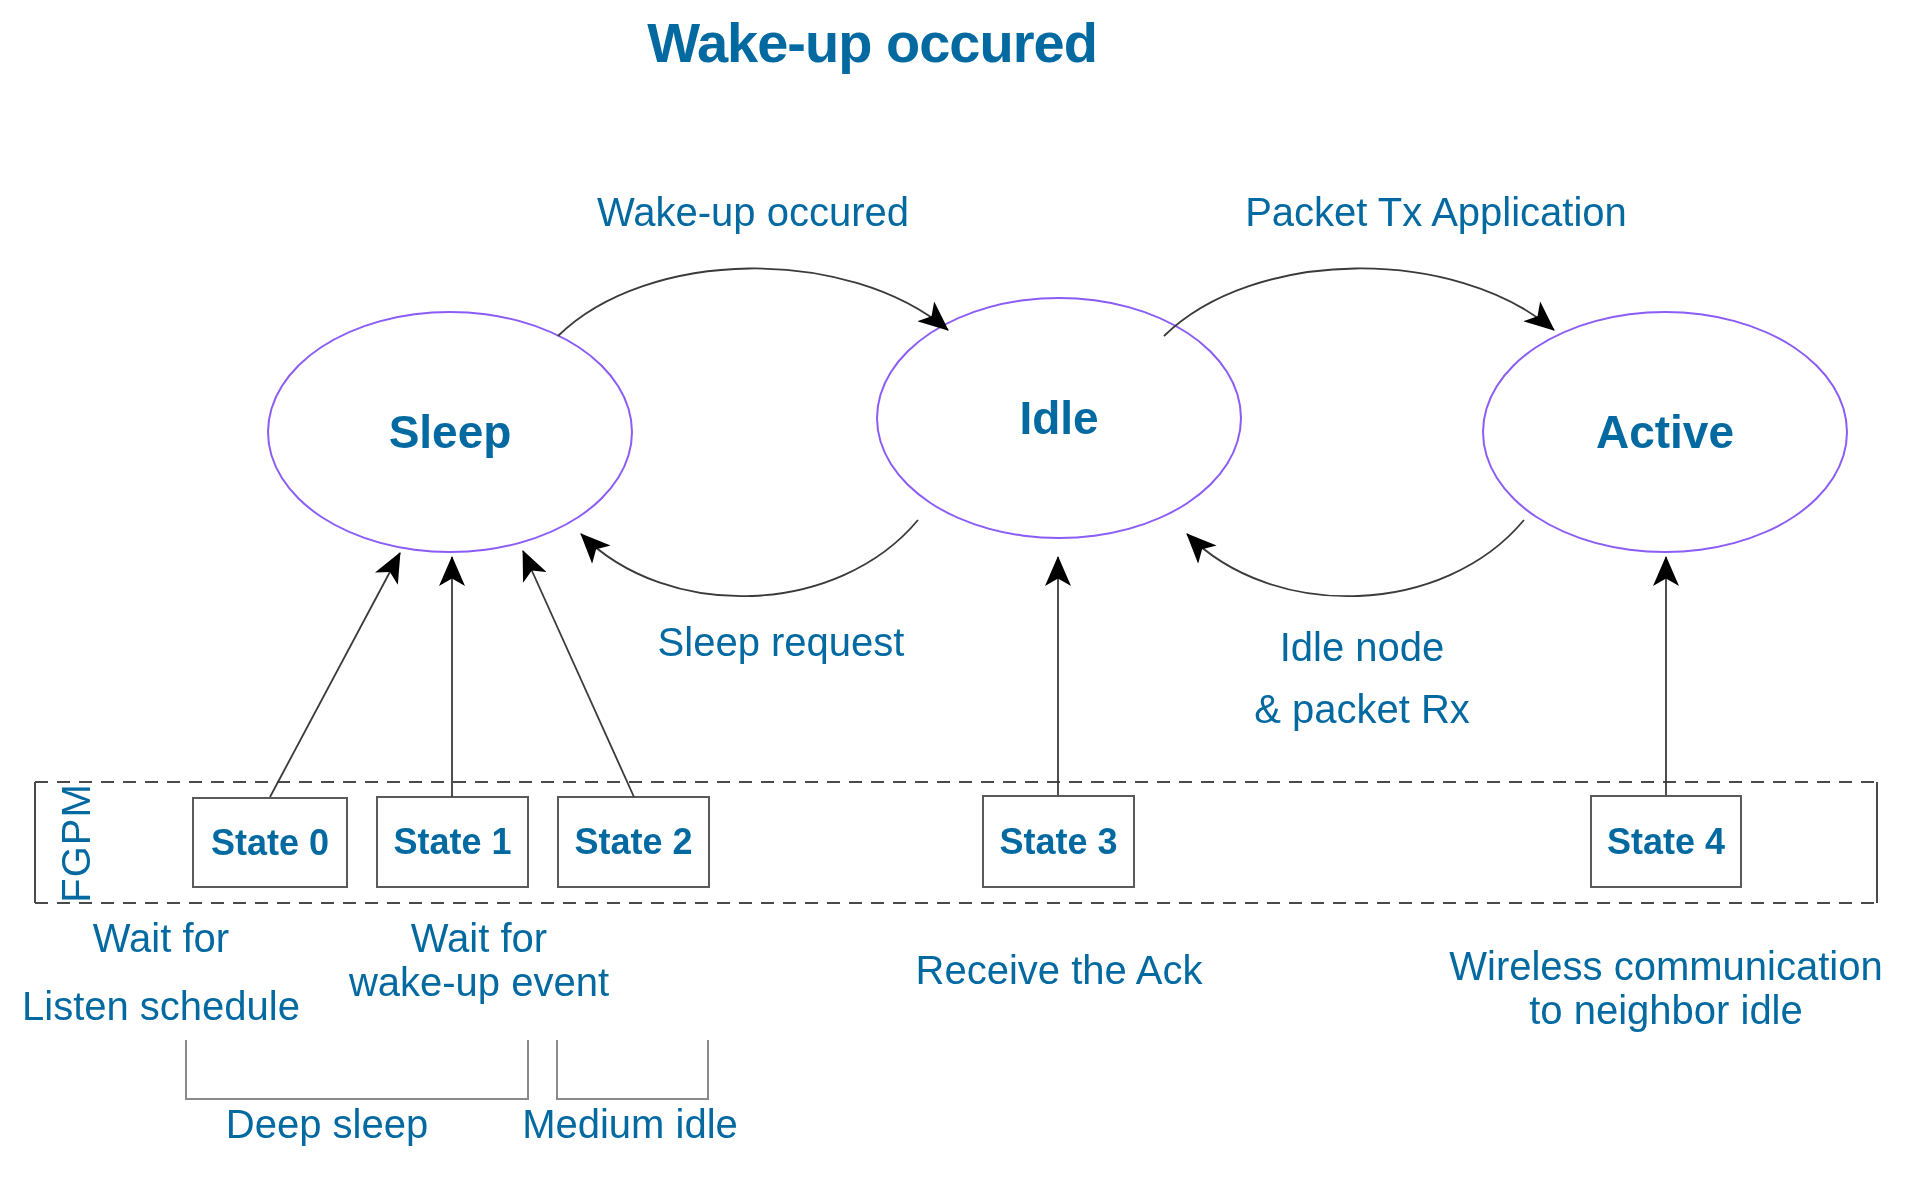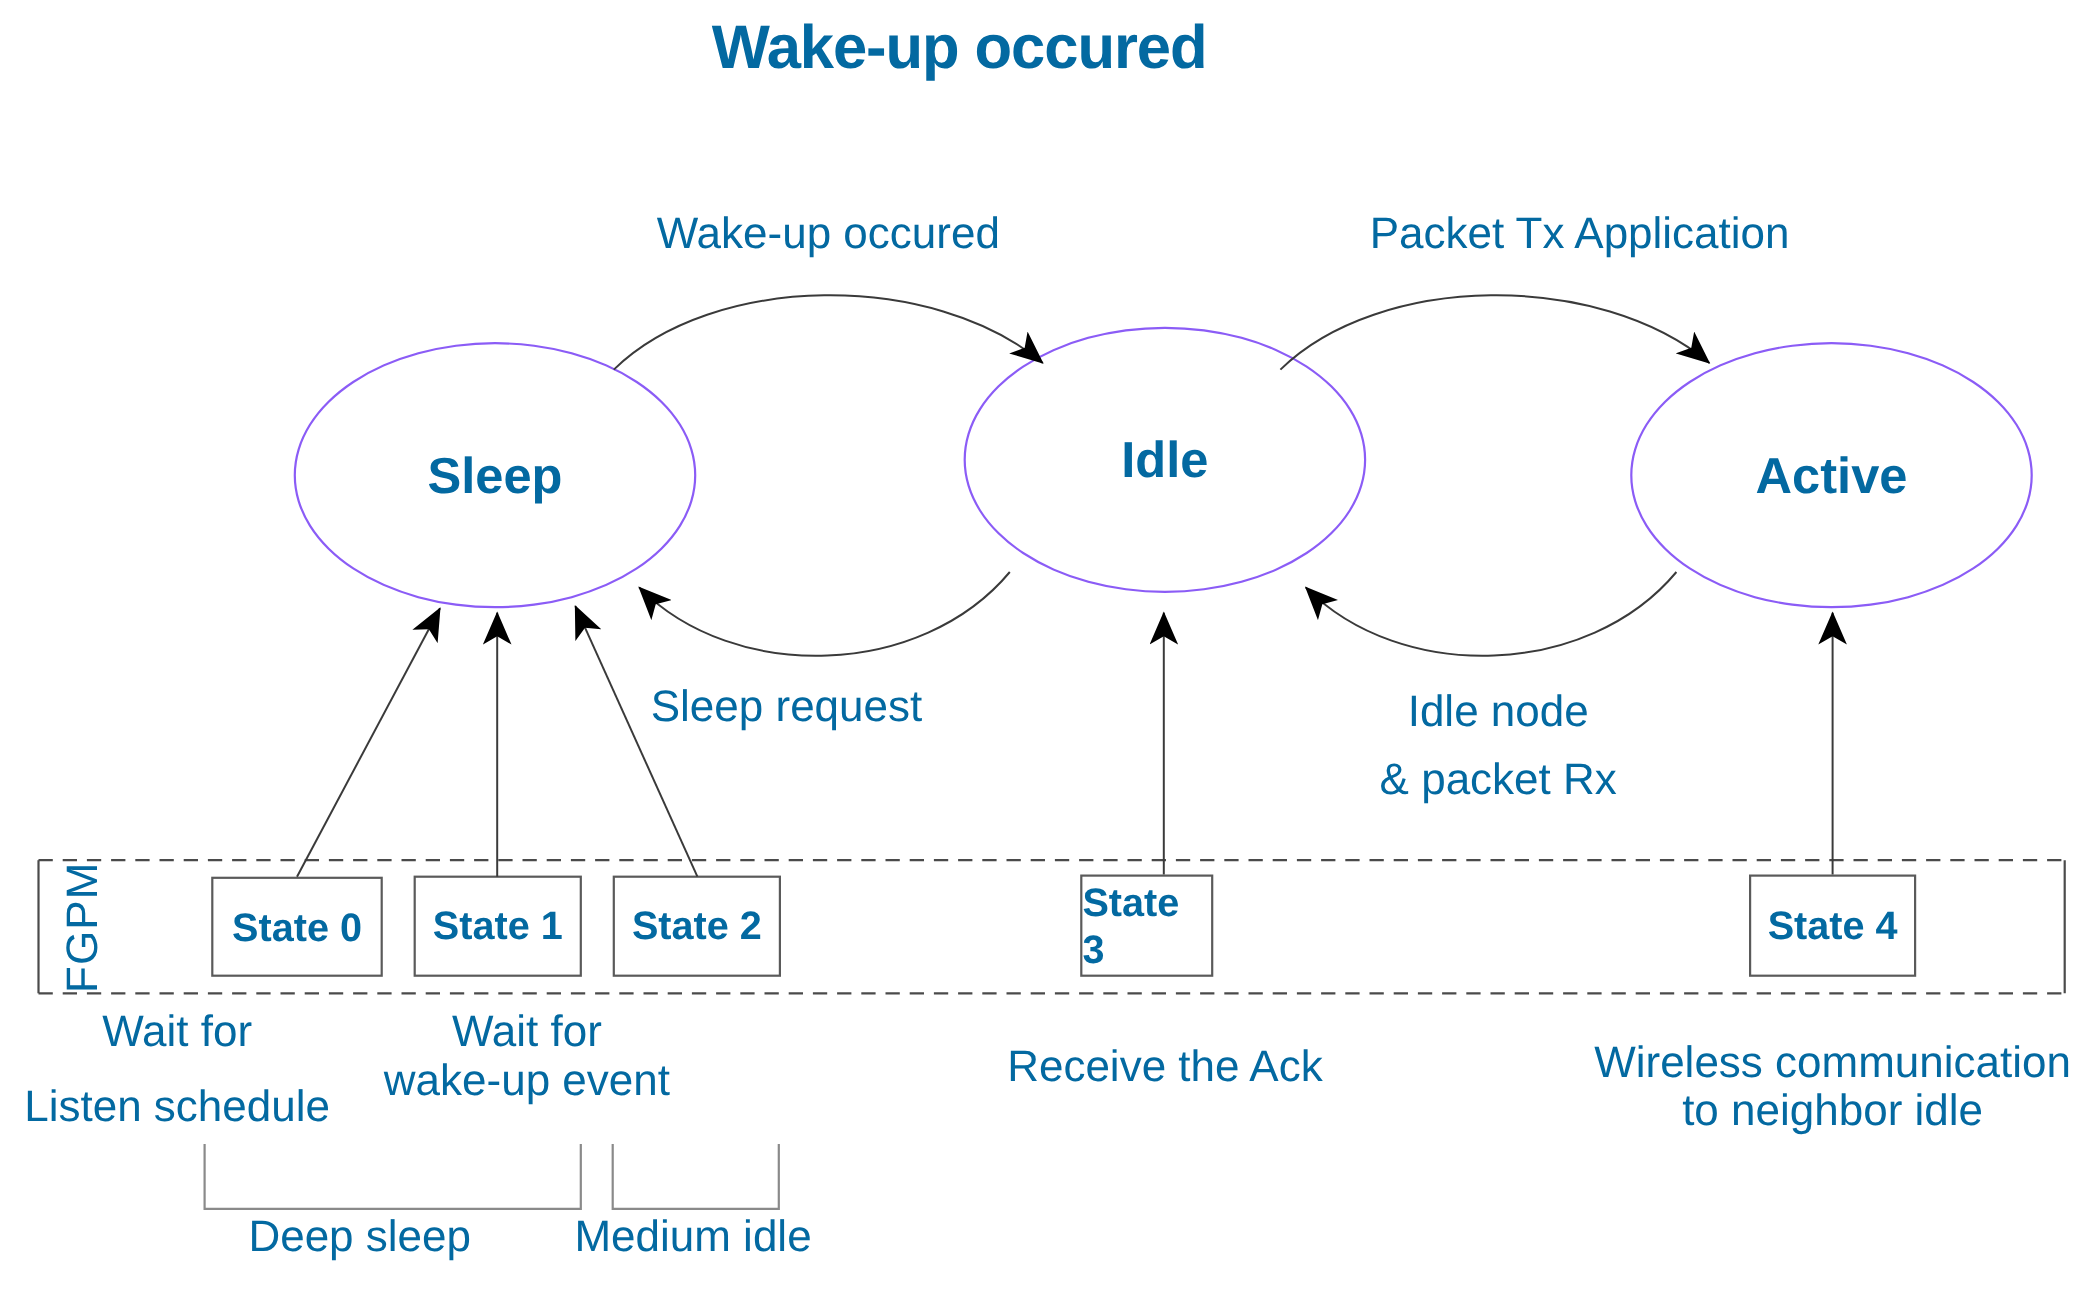--- a/index.html
+++ b/index.html
@@ -51,21 +51,21 @@
 
   <div class="abs statebox" style="left:192px;top:797px;width:156px;height:91px;">
     <span>State 0</span>
   </div>
   <div class="abs statebox" style="left:376px;top:796px;width:153px;height:92px;">
     <span>State 1</span>
   </div>
   <div class="abs statebox" style="left:557px;top:796px;width:153px;height:92px;">
     <span>State 2</span>
   </div>
-  <div class="abs statebox" style="left:982px;top:795px;width:121px;height:93px;">
+  <div class="abs statebox" style="left:982px;top:795px;width:153px;height:93px;">
     <span>State 3</span>
   </div>
   <div class="abs statebox" style="left:1590px;top:795px;width:152px;height:93px;">
     <span>State 4</span>
   </div>
 
   <div class="abs fgpm" style="left:76px;top:843px;">FGPM</div>
 
   <svg class="overlay" width="1909" height="1188" viewBox="0 0 1909 1188">
     <defs>
@@ -89,21 +89,21 @@
     <path class="arrowline" d="M 634 797 L 523 551" marker-end="url(#arrowhead)"></path>
     <path class="arrowline" d="M 1058 795 L 1058 557" marker-end="url(#arrowhead)"></path>
     <path class="arrowline" d="M 1666 795 L 1666 557" marker-end="url(#arrowhead)"></path>
 
     <path class="bracket" d="M 186 1040 L 186 1099 L 528 1099 L 528 1040"></path>
     <path class="bracket" d="M 557 1040 L 557 1099 L 708 1099 L 708 1040"></path>
   </svg>
 
   <div class="abs ctr lbl" style="left:753px;top:190px;">Wake-up occured</div>
   <div class="abs ctr lbl" style="left:1424px;top:190px;margin-left:12px;">Packet Tx Application</div>
-  <div class="abs ctr lbl" style="left:715px;top:620px;">Sleep request</div>
+  <div class="abs ctr lbl" style="left:781px;top:620px;">Sleep request</div>
   <div class="abs ctr lbl-tight" style="left:1362px;top:622px;">
     <span style="display:block;">Idle node</span>
     <span style="display:block;margin-top:12px;">&amp; packet Rx</span>
   </div>
 
   <div class="abs ctr lbl" style="left:161px;top:916px;">
     <span style="display:block;">Wait for</span>
     <span style="display:block;margin-top:24px;">Listen schedule</span>
   </div>
   <div class="abs ctr lbl" style="left:479px;top:916px;">

